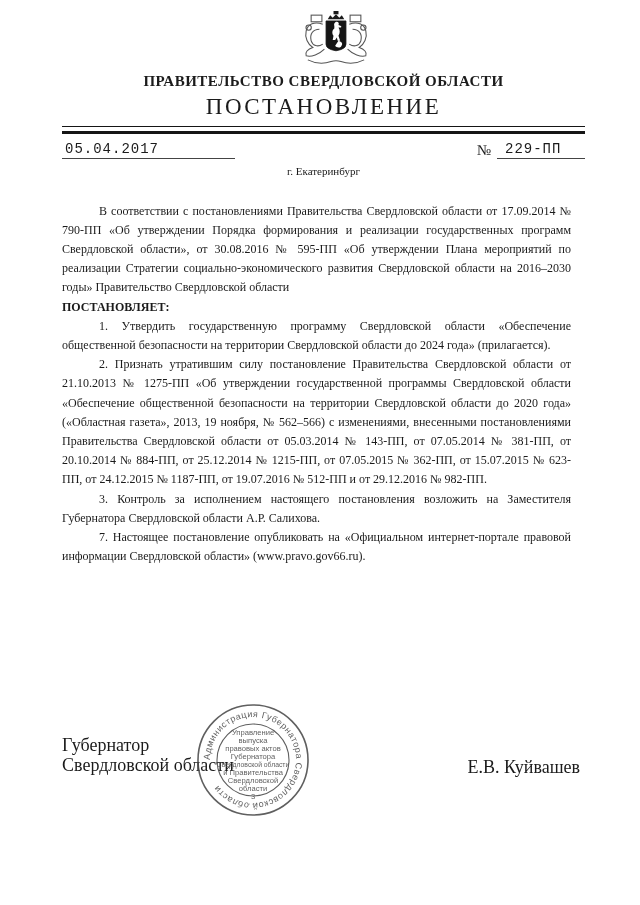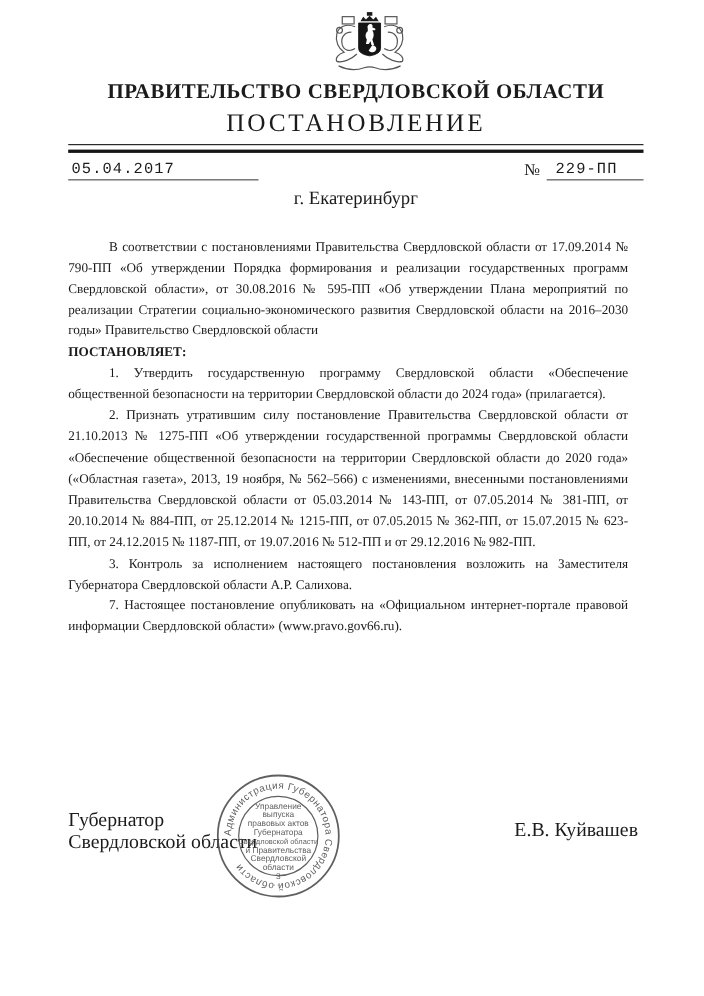--- a/index.html
+++ b/index.html
@@ -9,45 +9,45 @@
     background:#ffffff;
     color:#1b1b1b;
     font-family:"Liberation Serif","DejaVu Serif",serif;
     overflow:hidden;
   }
   .content{position:relative;padding:0 55px 0 62px;}
   
   .emblem-wrap{padding-top:11px;text-align:center;transform:translateX(12px);height:58px;}
   .org-name{
     margin-top:4px;text-align:center;
-    font-weight:bold;font-size:19px;letter-spacing:.5px;
+    font-weight:bold;font-size:15px;letter-spacing:.5px;
   }
   .doc-type{
     margin-top:4px;text-align:center;
     font-weight:normal;font-size:23px;letter-spacing:2.5px;
   }
   .rule{margin-top:6px;height:2px;border-top:1px solid #151515;border-bottom:0;}
   .rule2{height:2.5px;background:#151515;margin-top:2px;}
   
   .meta{display:flex;justify-content:space-between;align-items:flex-end;margin-top:7px;
         font-family:"Liberation Mono","DejaVu Sans Mono",monospace;font-size:14px;}
   .date-field{width:170px;border-bottom:1px solid #444;padding:0 0 1px 3px;letter-spacing:1px;}
   .num-wrap{display:flex;align-items:flex-end;}
   .num-sign{font-family:"Liberation Serif",serif;font-size:15px;margin-right:6px;}
   .num-field{width:80px;border-bottom:1px solid #444;padding:0 0 1px 8px;letter-spacing:1px;}
-  .place{text-align:center;font-size:17px;margin-top:6px;}
+  .place{text-align:center;font-size:11px;margin-top:6px;}
   
   .title-block{margin-top:31px;text-align:center;font-weight:bold;font-size:15.5px;line-height:20px;}
   
   .body-block{margin-top:25px;margin-right:14px;font-size:12px;line-height:19.2px;text-align:justify;}
   .body-block p{margin:0;text-indent:37px;}
   .resolves{font-weight:bold;text-indent:0 !important;}
   
   .sig-row{position:absolute;left:62px;right:60px;top:735px;display:flex;justify-content:space-between;font-size:18px;line-height:20px;}
-  .sig-name{margin-top:9px;}
+  .sig-name{margin-top:22px;}
   
   .stamp{position:absolute;left:187px;top:694px;width:132px;height:132px;opacity:.88;}
   .stamp svg{width:100%;height:100%;}
 </style>
 </head>
 <body>
 
 <div class="page">
   <div class="content">
 

